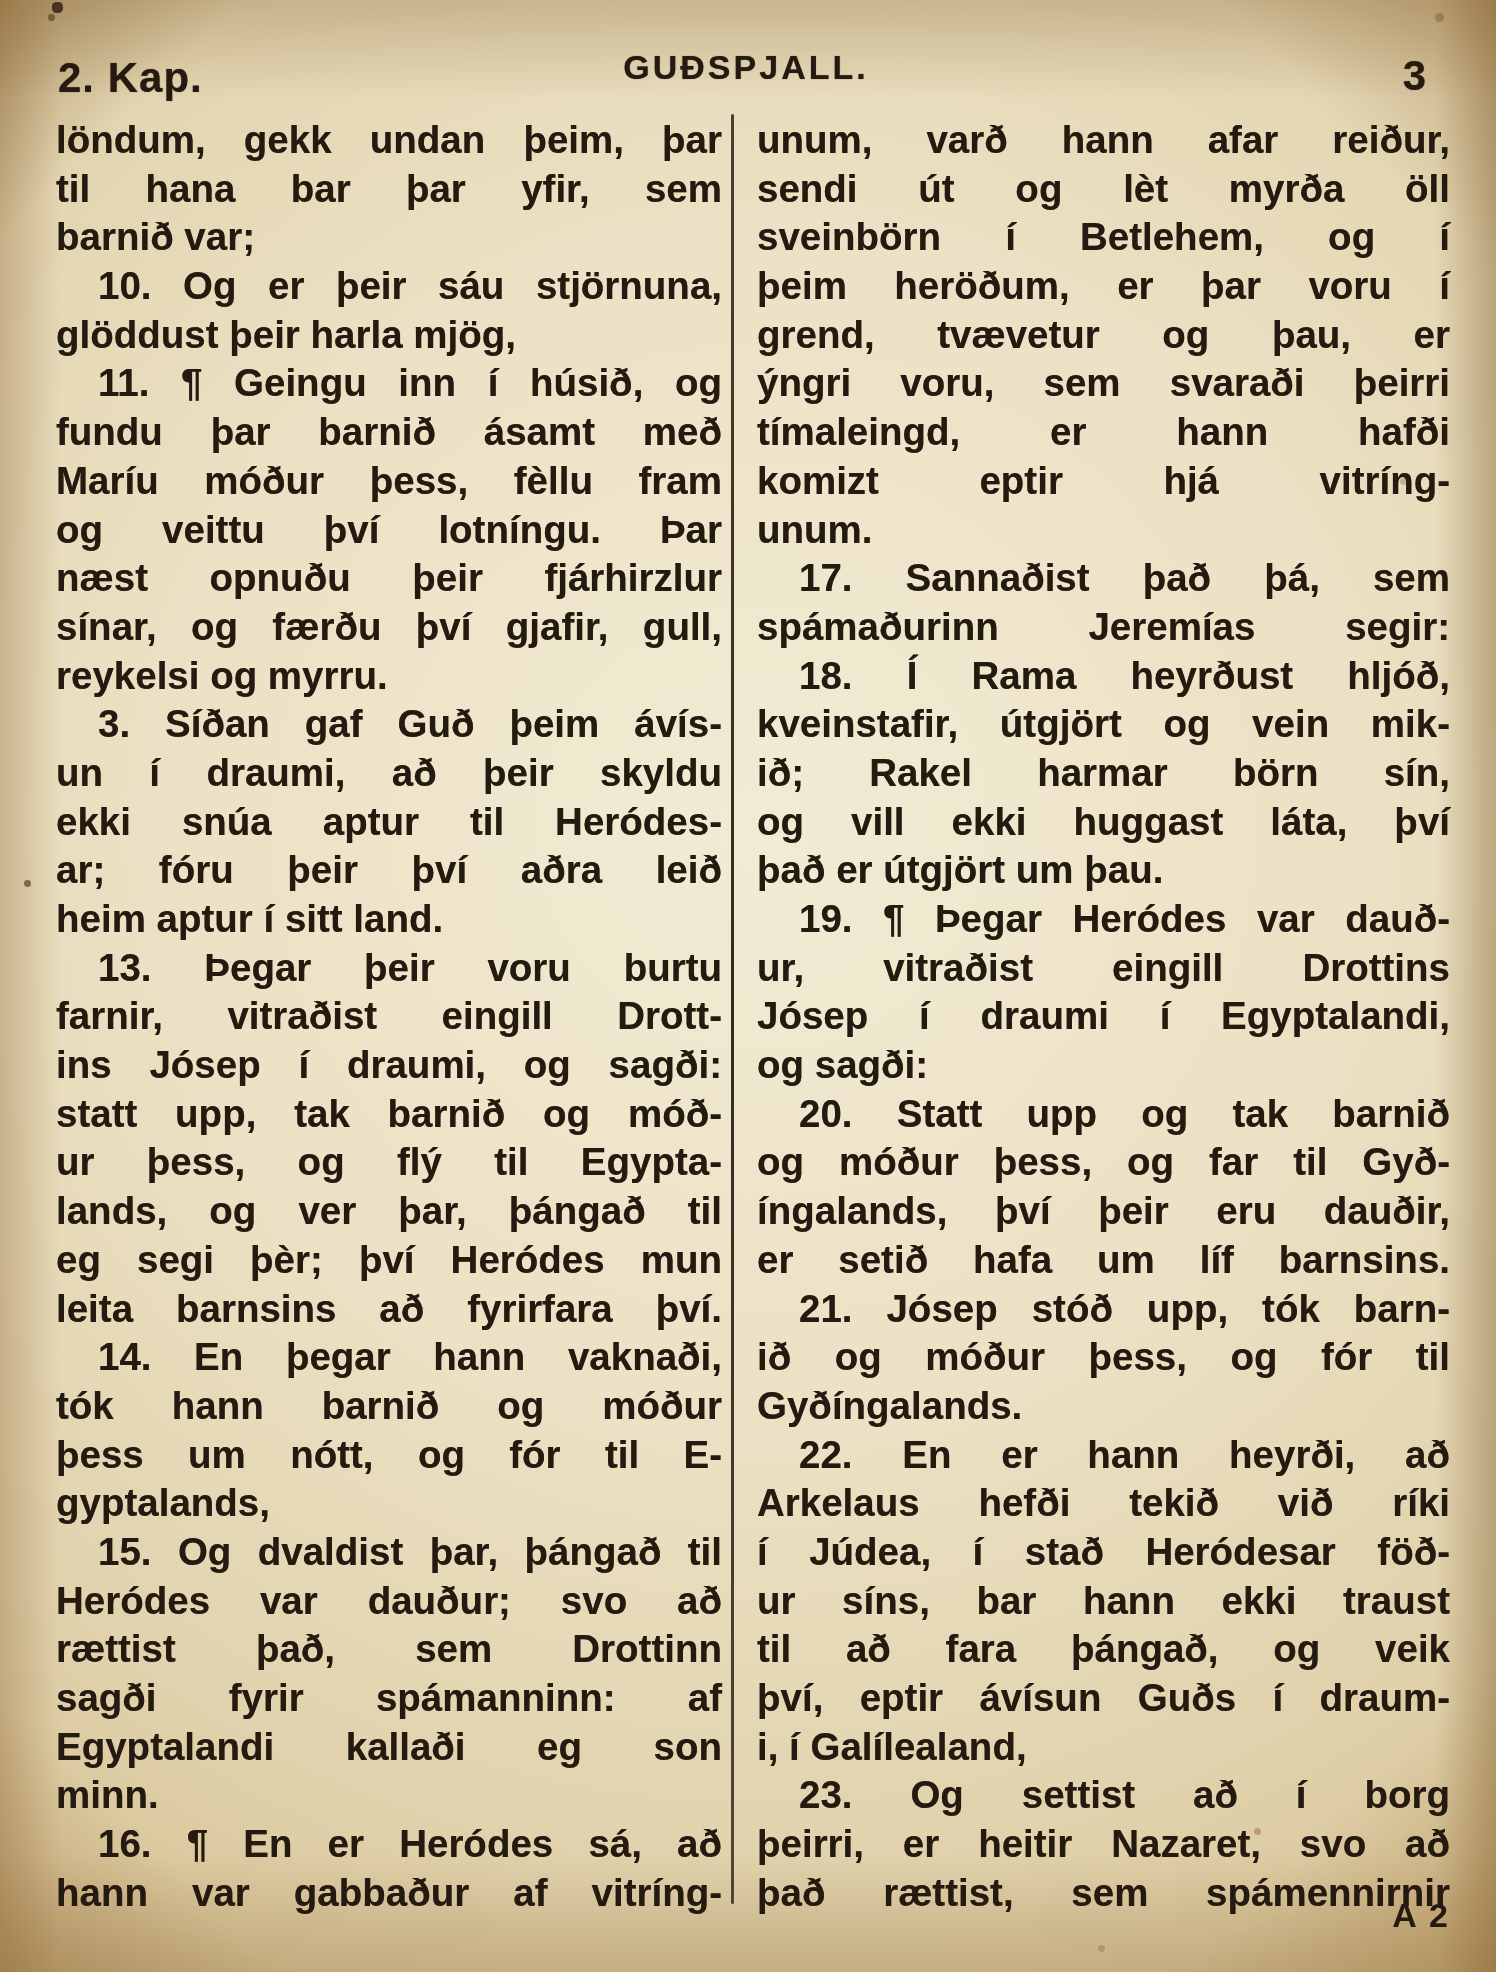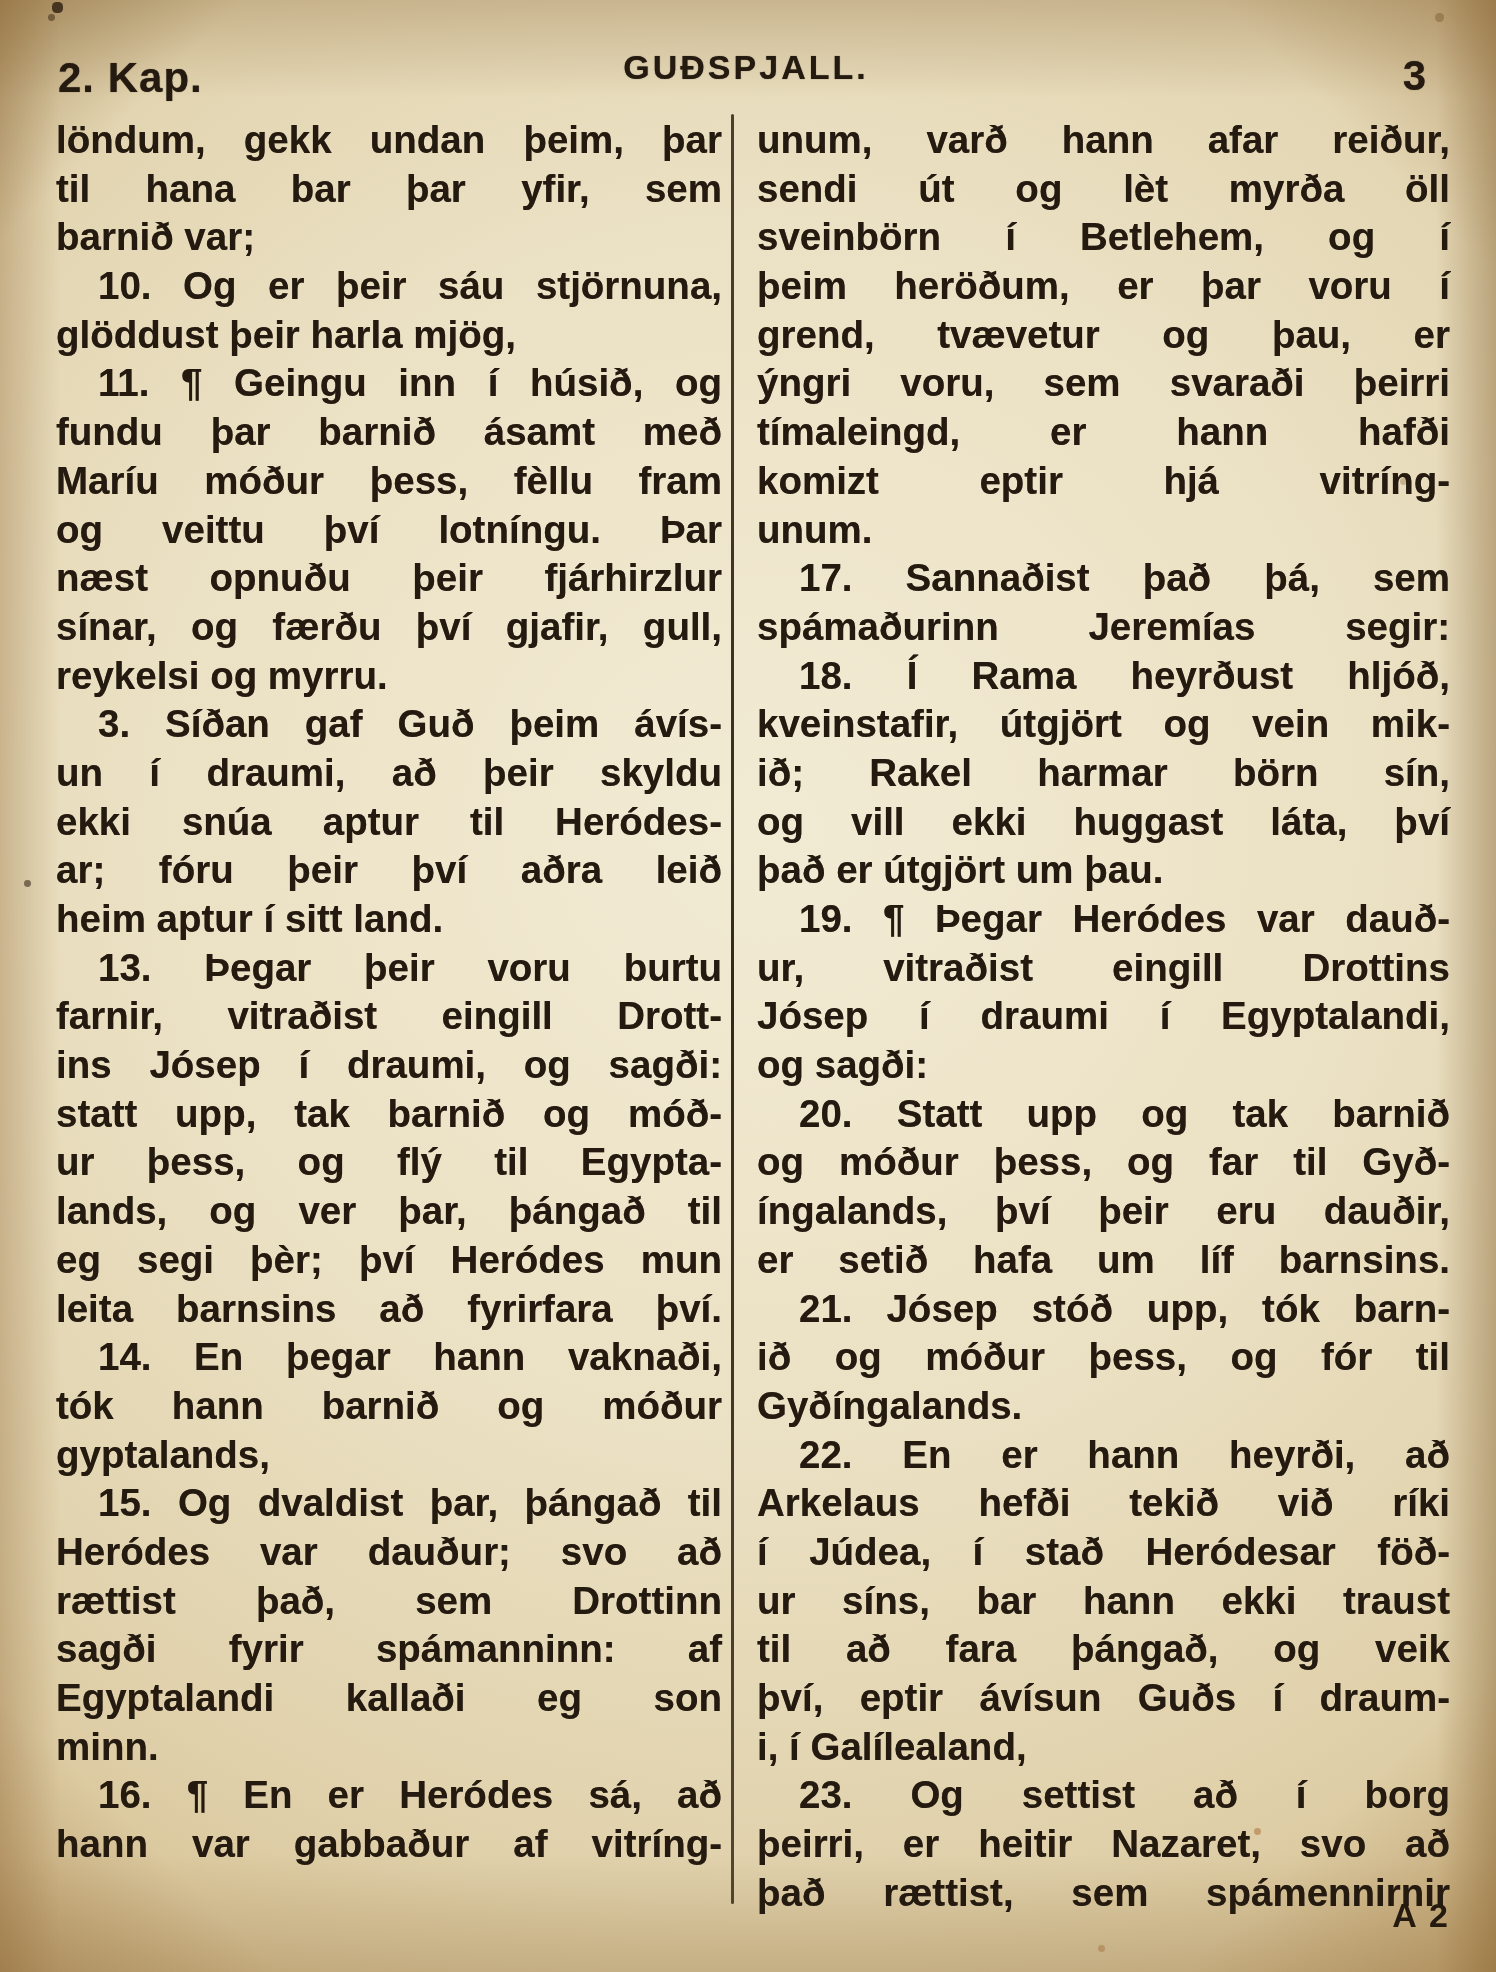--- a/index.html
+++ b/index.html
@@ -154,20 +154,21 @@
       <div class="line just ind">13. Þegar þeir voru burtu</div>
       <div class="line just">farnir, vitraðist eingill Drott-</div>
       <div class="line just">ins Jósep í draumi, og sagði:</div>
       <div class="line just">statt upp, tak barnið og móð-</div>
       <div class="line just">ur þess, og flý til Egypta-</div>
       <div class="line just">lands, og ver þar, þángað til</div>
       <div class="line just">eg segi þèr; því Heródes mun</div>
       <div class="line just">leita barnsins að fyrirfara því.</div>
       <div class="line just ind">14. En þegar hann vaknaði,</div>
       <div class="line just">tók hann barnið og móður</div>
+      <div class="line just">þess um nótt, og fór til E-</div>
       <div class="line">gyptalands,</div>
       <div class="line just ind">15. Og dvaldist þar, þángað til</div>
       <div class="line just">Heródes var dauður; svo að</div>
       <div class="line just">rættist það, sem Drottinn</div>
       <div class="line just">sagði fyrir spámanninn: af</div>
       <div class="line just">Egyptalandi kallaði eg son</div>
       <div class="line">minn.</div>
       <div class="line just ind">16. ¶ En er Heródes sá, að</div>
       <div class="line just">hann var gabbaður af vitríng-</div>
     </div>

